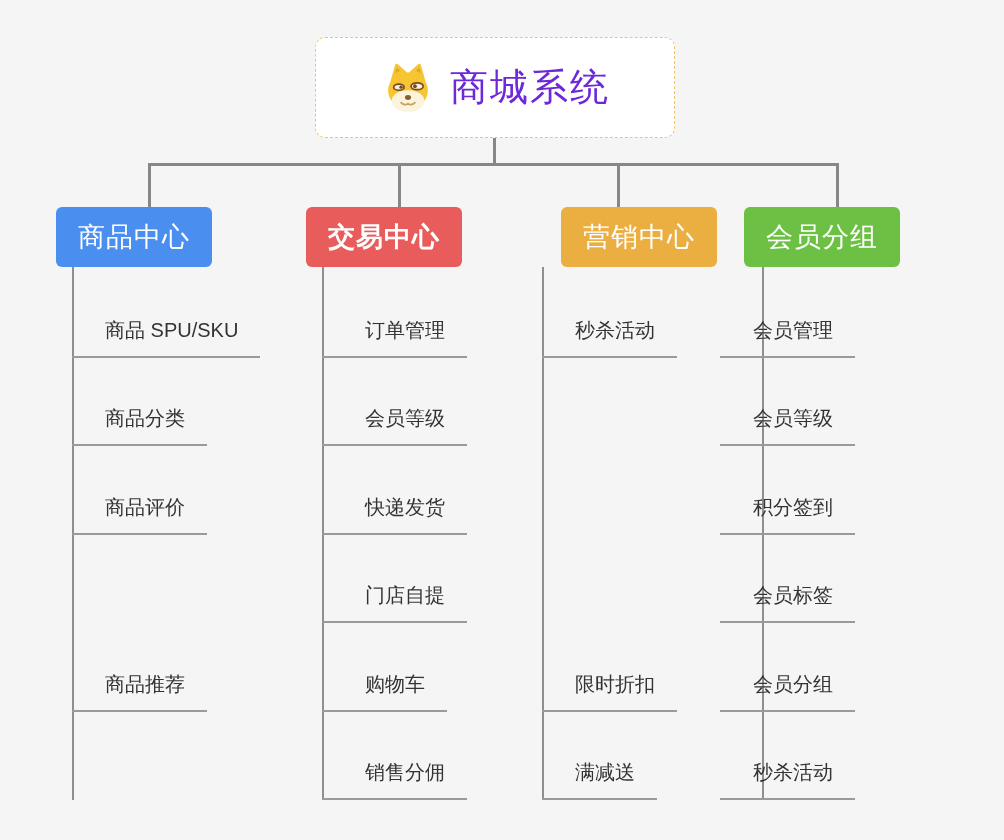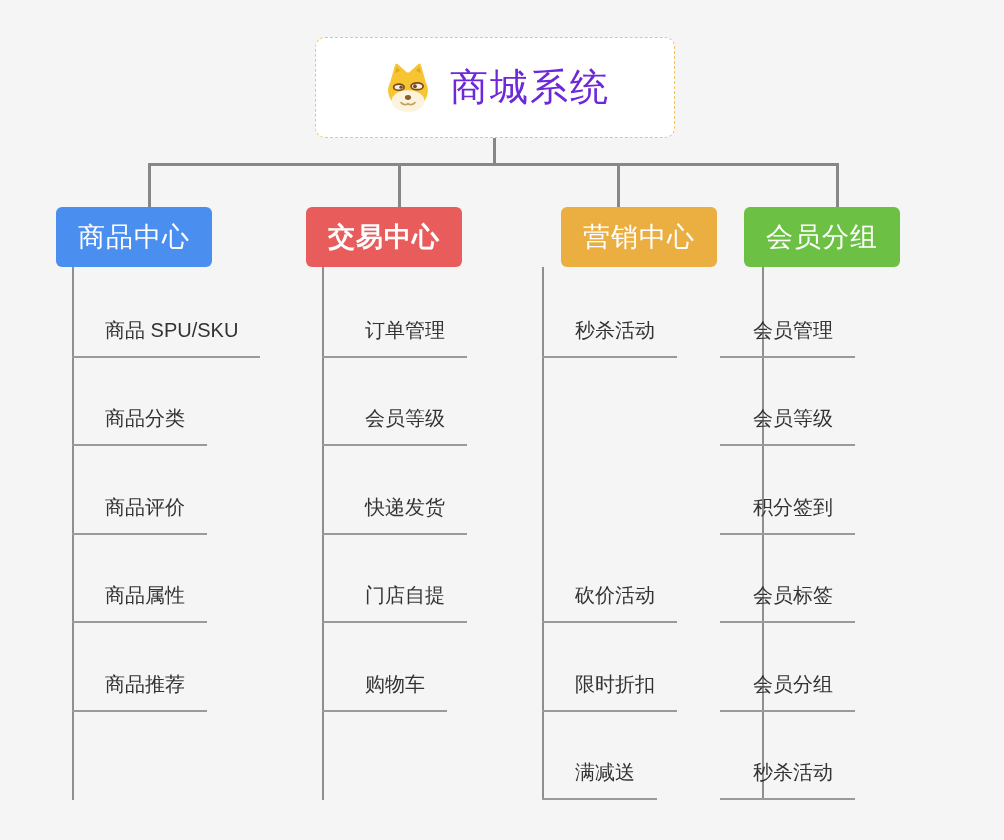--- a/index.html
+++ b/index.html
@@ -88,31 +88,30 @@
   <div class="branch b3" style="background: rgb(108, 192, 68);">会员分组</div>
 
   <div class="spine s0"></div>
   <div class="spine s1"></div>
   <div class="spine s2"></div>
   <div class="spine s3"></div>
 
   <div class="item col0 row0">商品 SPU/SKU</div>
   <div class="item col0 row1">商品分类</div>
   <div class="item col0 row2">商品评价</div>
-  <div class="item col0 row3">商品属性</div>
   <div class="item col0 row4">商品推荐</div>
 
   <div class="item col1 row0">订单管理</div>
   <div class="item col1 row1">会员等级</div>
   <div class="item col1 row2">快递发货</div>
   <div class="item col1 row3">门店自提</div>
   <div class="item col1 row4">购物车</div>
+  <div class="item col1 row5">销售分佣</div>
 
   <div class="item col2 row0">秒杀活动</div>
-  <div class="item col2 row3">砍价活动</div>
   <div class="item col2 row5">满减送</div>
   <div class="item col2 row4">限时折扣</div>
 
   <div class="item col3 row0">会员管理</div>
   <div class="item col3 row1">会员等级</div>
   <div class="item col3 row2">积分签到</div>
   <div class="item col3 row3">会员标签</div>
   <div class="item col3 row4">会员分组</div>
   <div class="item col3 row5">秒杀活动</div>
 

